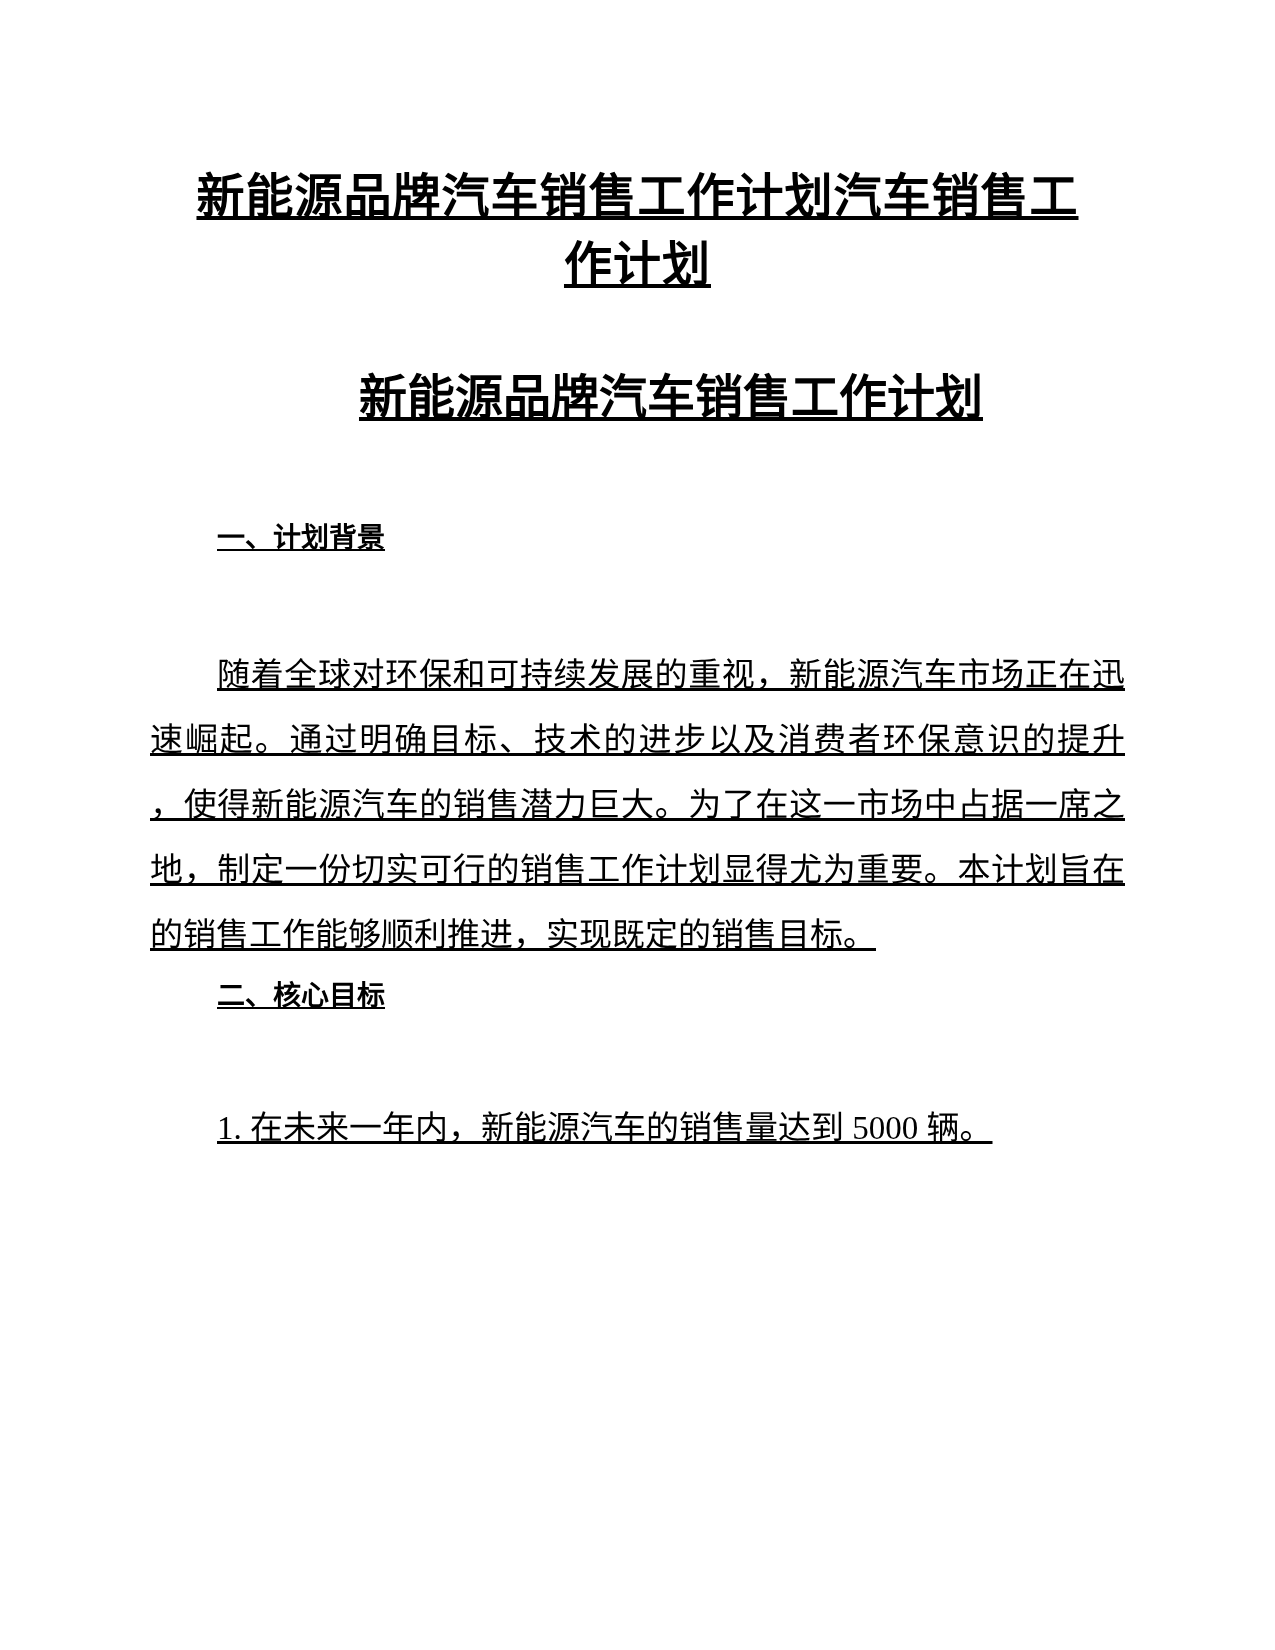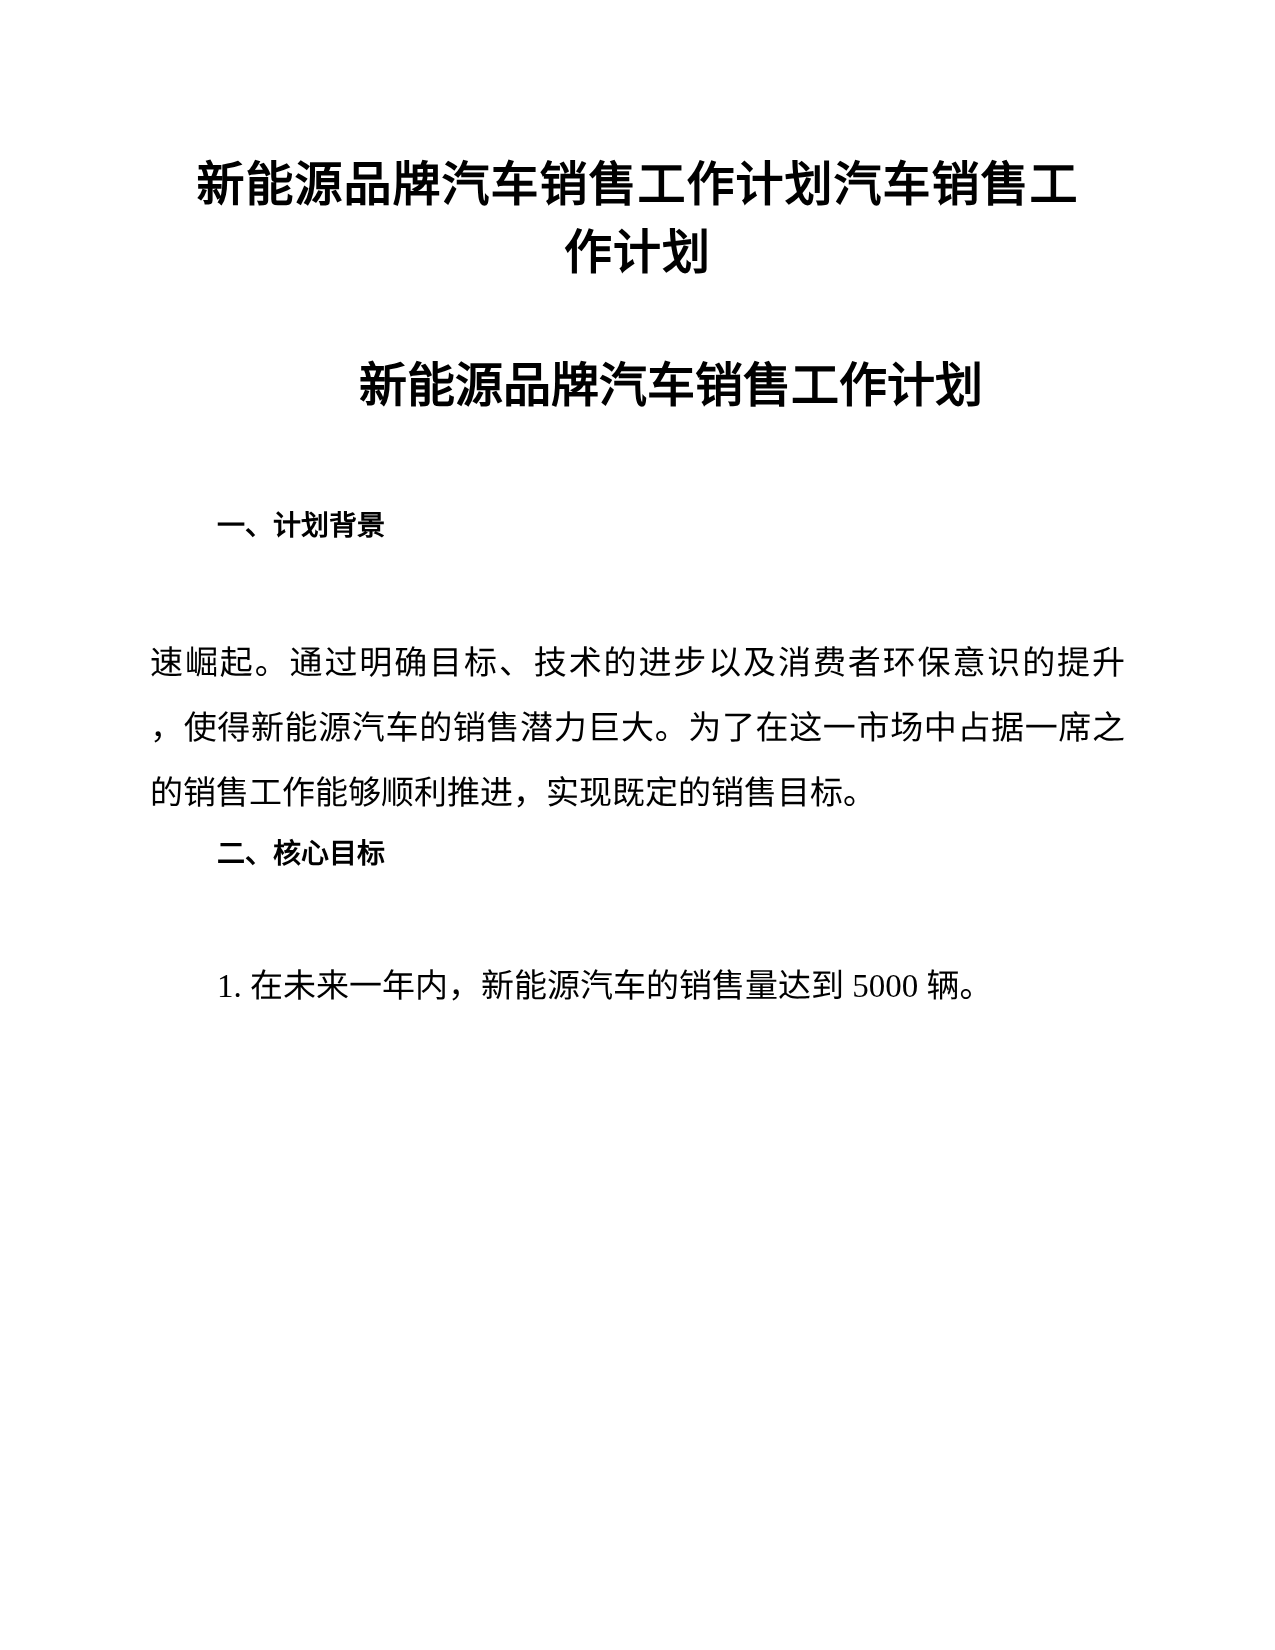--- a/index.html
+++ b/index.html
@@ -12,22 +12,23 @@
     width: 1275px;
     height: 1650px;
     margin: 0 auto;
     background: #ffffff;
     color: #000000;
     overflow: hidden;
   }
   .content {
     position: absolute;
     left: 150px;
-    top: 4px;
+    top: 16px;
     width: 975px;
+    text-decoration: underline;
   }
   
   .doc-title {
     margin-top: 147px;
     font-family: "Liberation Sans", "DejaVu Sans", sans-serif;
     font-weight: bold;
     font-size: 48px;
     line-height: 68px;
     text-align: center;
     letter-spacing: 1px;
@@ -85,22 +86,24 @@
       <div class="title-line">新能源品牌汽车销售工作计划汽车销售工</div>
       <div class="title-line">作计划</div>
     </div>
 
     <div class="doc-subtitle">新能源品牌汽车销售工作计划</div>
 
     <div class="section">
       <div class="section-heading first-section">一、计划背景</div>
 
       <div class="para p1">
+        <div class="bodyline indent full">随着全球对环保和可持续发展的重视，新能源汽车市场正在迅</div>
         <div class="bodyline full">速崛起。通过明确目标、技术的进步以及消费者环保意识的提升</div>
         <div class="bodyline full">，使得新能源汽车的销售潜力巨大。为了在这一市场中占据一席之</div>
+        <div class="bodyline full">地，制定一份切实可行的销售工作计划显得尤为重要。本计划旨在</div>
         <div class="bodyline last">的销售工作能够顺利推进，实现既定的销售目标。</div>
       </div>
     </div>
 
     <div class="section">
       <div class="section-heading second-section">二、核心目标</div>
 
 
       <div class="para p3">
         <div class="bodyline indent last">1. 在未来一年内，新能源汽车的销售量达到 5000 辆。</div>

